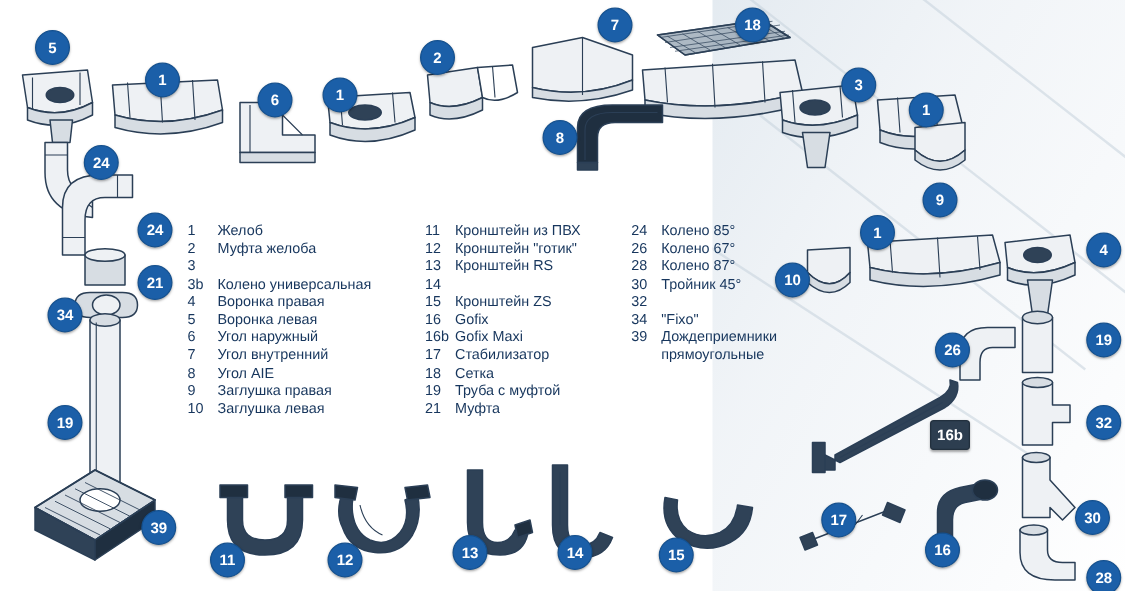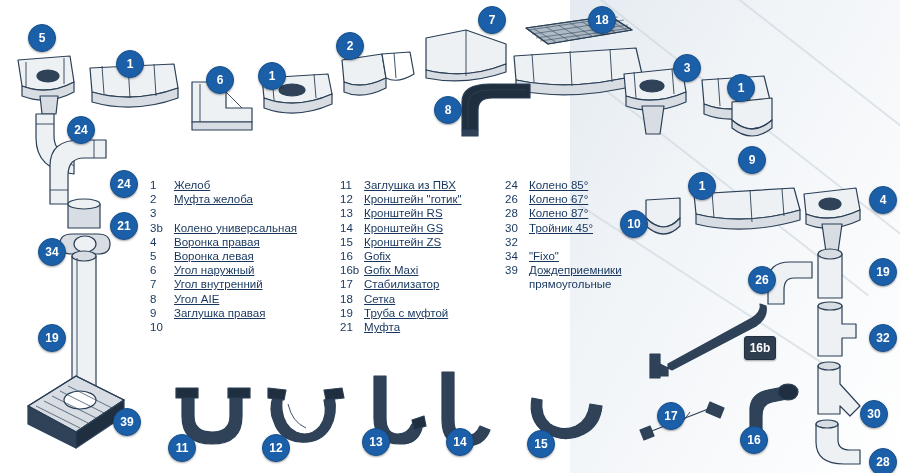--- a/index.html
+++ b/index.html
@@ -29,21 +29,21 @@
     color:#17365d;
   }
   .legend .col{position:absolute;top:0;}
   .legend .col.c1{left:0;width:190px;}
   .legend .col.c2{left:190px;width:165px;}
   .legend .col.c3{left:355px;width:175px;}
   .legend .row{
     display:flex;font-size:11.5px;line-height:14.2px;white-space:nowrap;
   }
   .legend .num{width:24px;flex:0 0 24px;font-weight:400;}
-  .legend .lbl{flex:1 1 auto;text-decoration:underline;}
+  .legend .lbl{flex:1 1 auto;}
   .legend .cont{padding-left:24px;font-size:11.5px;line-height:14.2px;}
 
   
   .badge{
     position:absolute;width:26px;height:26px;border-radius:50%;
     background:#1b5fa8;color:#fff;font-size:12px;font-weight:bold;
     display:flex;align-items:center;justify-content:center;
     box-shadow:0 1px 2px rgba(0,0,0,.35);
     border:1px solid #15518f;
     z-index:40;
@@ -387,39 +387,39 @@
       <div class="row">
           <span class="num">8</span>
           <span class="lbl">Угол AIE</span>
         </div>
       <div class="row">
           <span class="num">9</span>
           <span class="lbl">Заглушка правая</span>
         </div>
       <div class="row">
           <span class="num">10</span>
+          <span class="lbl">Заглушка левая</span>
         </div>
     </div>
 
     <div class="col c2">
       <div class="row">
           <span class="num">11</span>
-          <span class="lbl">Заглушка из ПВХ</span>
+          <span class="lbl">Кронштейн из ПВХ</span>
         </div>
       <div class="row">
           <span class="num">12</span>
           <span class="lbl">Кронштейн "готик"</span>
         </div>
       <div class="row">
           <span class="num">13</span>
           <span class="lbl">Кронштейн RS</span>
         </div>
       <div class="row">
           <span class="num">14</span>
-          <span class="lbl">Кронштейн GS</span>
         </div>
       <div class="row">
           <span class="num">15</span>
           <span class="lbl">Кронштейн ZS</span>
         </div>
       <div class="row">
           <span class="num">16</span>
           <span class="lbl">Gofix</span>
         </div>
       <div class="row">

